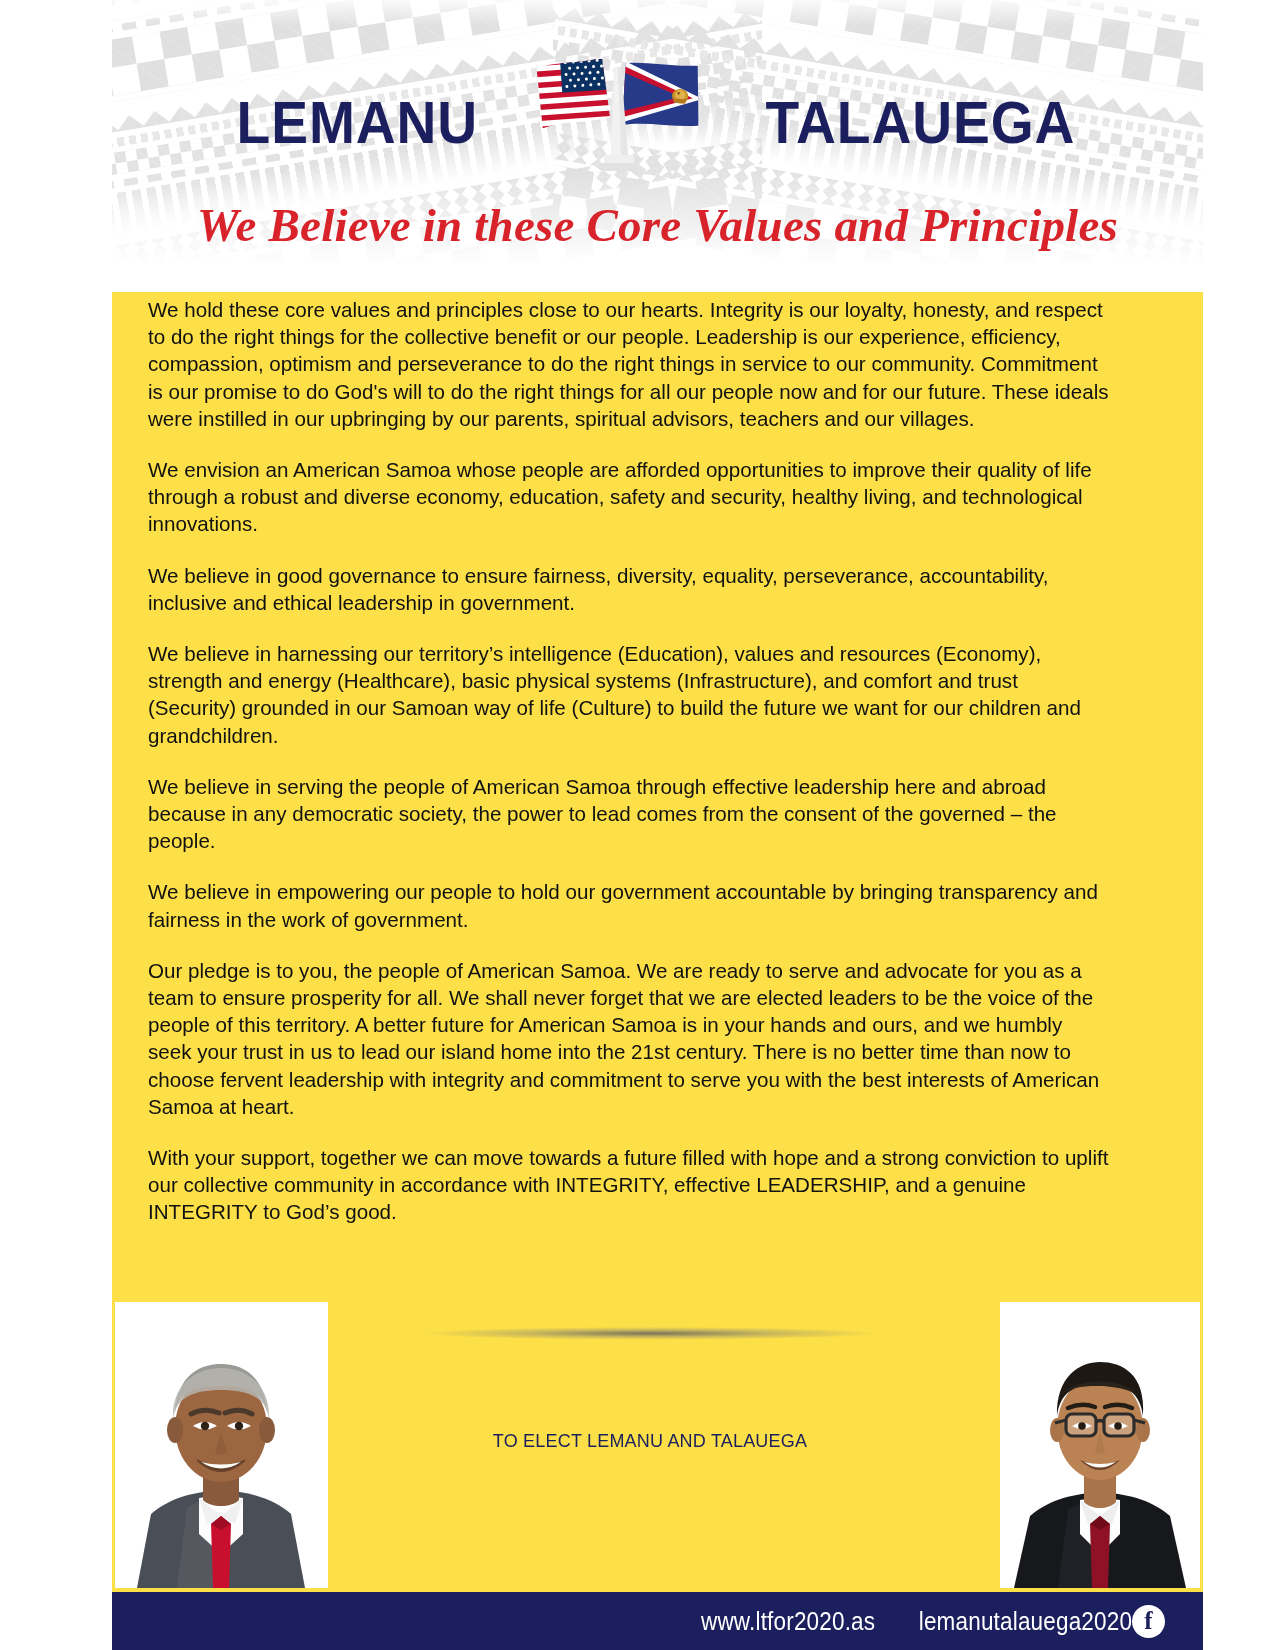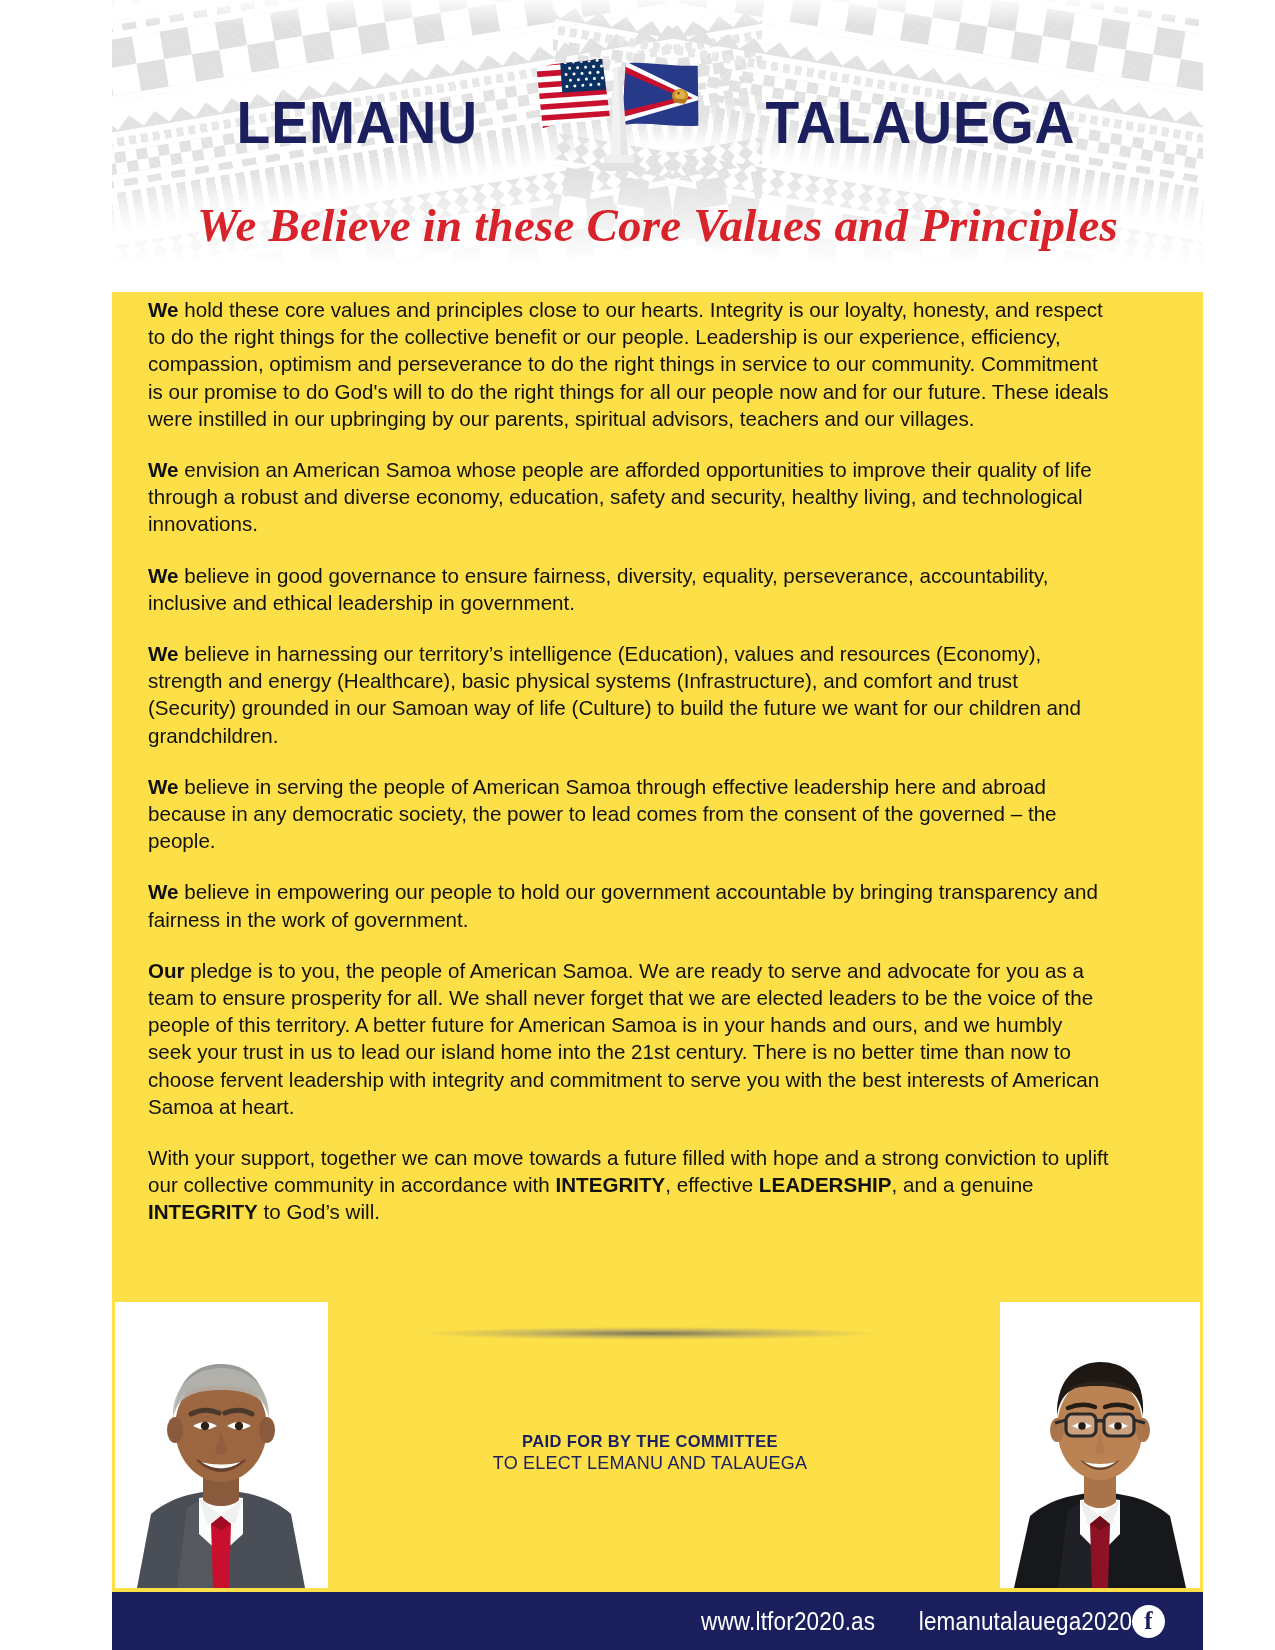--- a/index.html
+++ b/index.html
@@ -191,21 +191,21 @@
     width: 962px;
     z-index: 30;
     color: #111111;
     font-family: "Liberation Sans", sans-serif;
     font-size: 20.6px;
     line-height: 27.2px;
     text-align: left;
   }
   #body-copy p { margin: 0 0 24px 0; }
   #body-copy p:last-child { margin-bottom: 0; }
-  #body-copy b { font-weight: bold; }
+  #body-copy b { font-weight: normal; }
 
   
   #tagline-block {
     position: absolute;
     left: 320px; top: 1318px;
     width: 620px;
     z-index: 30;
     text-align: center;
   }
   #tagline {
@@ -433,29 +433,28 @@
   <div id="headline">We Believe in these Core Values and Principles</div>
 
   <div id="body-copy">
     <p><b>We</b><span> hold these core values and principles close to our hearts. Integrity is our loyalty, honesty, and respect to do the right things for the collective benefit or our people. Leadership is our experience, efficiency, compassion, optimism and perseverance to do the right things in service to our community. Commitment is our promise to do God's will to do the right things for all our people now and for our future. These ideals were instilled in our upbringing by our parents, spiritual advisors, teachers and our villages.</span></p>
     <p><b>We</b><span> envision an American Samoa whose people are afforded opportunities to improve their quality of life through a robust and diverse economy, education, safety and security, healthy living, and technological innovations.</span></p>
     <p><b>We</b><span> believe in good governance to ensure fairness, diversity, equality, perseverance, accountability, inclusive and ethical leadership in government.</span></p>
     <p><b>We</b><span> believe in harnessing our territory’s intelligence (Education), values and resources (Economy), strength and energy (Healthcare), basic physical systems (Infrastructure), and comfort and trust (Security) grounded in our Samoan way of life (Culture) to build the future we want for our children and grandchildren.</span></p>
     <p><b>We</b><span> believe in serving the people of American Samoa through effective leadership here and abroad because in any democratic society, the power to lead comes from the consent of the governed – the people.</span></p>
     <p><b>We</b><span> believe in empowering our people to hold our government accountable by bringing transparency and fairness in the work of government.</span></p>
     <p><b>Our</b><span> pledge is to you, the people of American Samoa. We are ready to serve and advocate for you as a team to ensure prosperity for all. We shall never forget that we are elected leaders to be the voice of the people of this territory. A better future for American Samoa is in your hands and ours, and we humbly seek your trust in us to lead our island home into the 21st century. There is no better time than now to choose fervent leadership with integrity and commitment to serve you with the best interests of American Samoa at heart.</span></p>
-    <p><span>With your support, together we can move towards a future filled with hope and a strong conviction to uplift our collective community in accordance with </span><b>INTEGRITY</b><span>, effective </span><b>LEADERSHIP</b><span>, and a genuine </span><b>INTEGRITY</b><span> to God’s will.</span></p>
+    <p><span>With your support, together we can move towards a future filled with hope and a strong conviction to uplift our collective community in accordance with </span><b>INTEGRITY</b><span>, effective </span><b>LEADERSHIP</b><span>, and a genuine </span><b>INTEGRITY</b><span> to God’s good.</span></p>
   </div>
 
   <div id="tagline-block">
     <div id="tagline-shadow"></div>
   </div>
 
   <div id="paidfor">
-    <div class="l1">PAID FOR BY THE COMMITTEE</div>
     <div class="l2">TO ELECT LEMANU AND TALAUEGA</div>
   </div>
 
   <div class="photo lf">
     <svg width="213" height="286" viewBox="0 0 213 286">
       <rect x="0" y="0" width="213" height="286" fill="#ffffff"></rect>
 
       <path d="M22,286 L36,212 C52,198 74,190 106,188 C138,190 160,198 176,212 L190,286 Z" fill="#4a4e57"></path>
       <path d="M62,286 L72,206 C84,198 96,194 106,193 L106,286 Z" fill="#55595f"></path>
 

